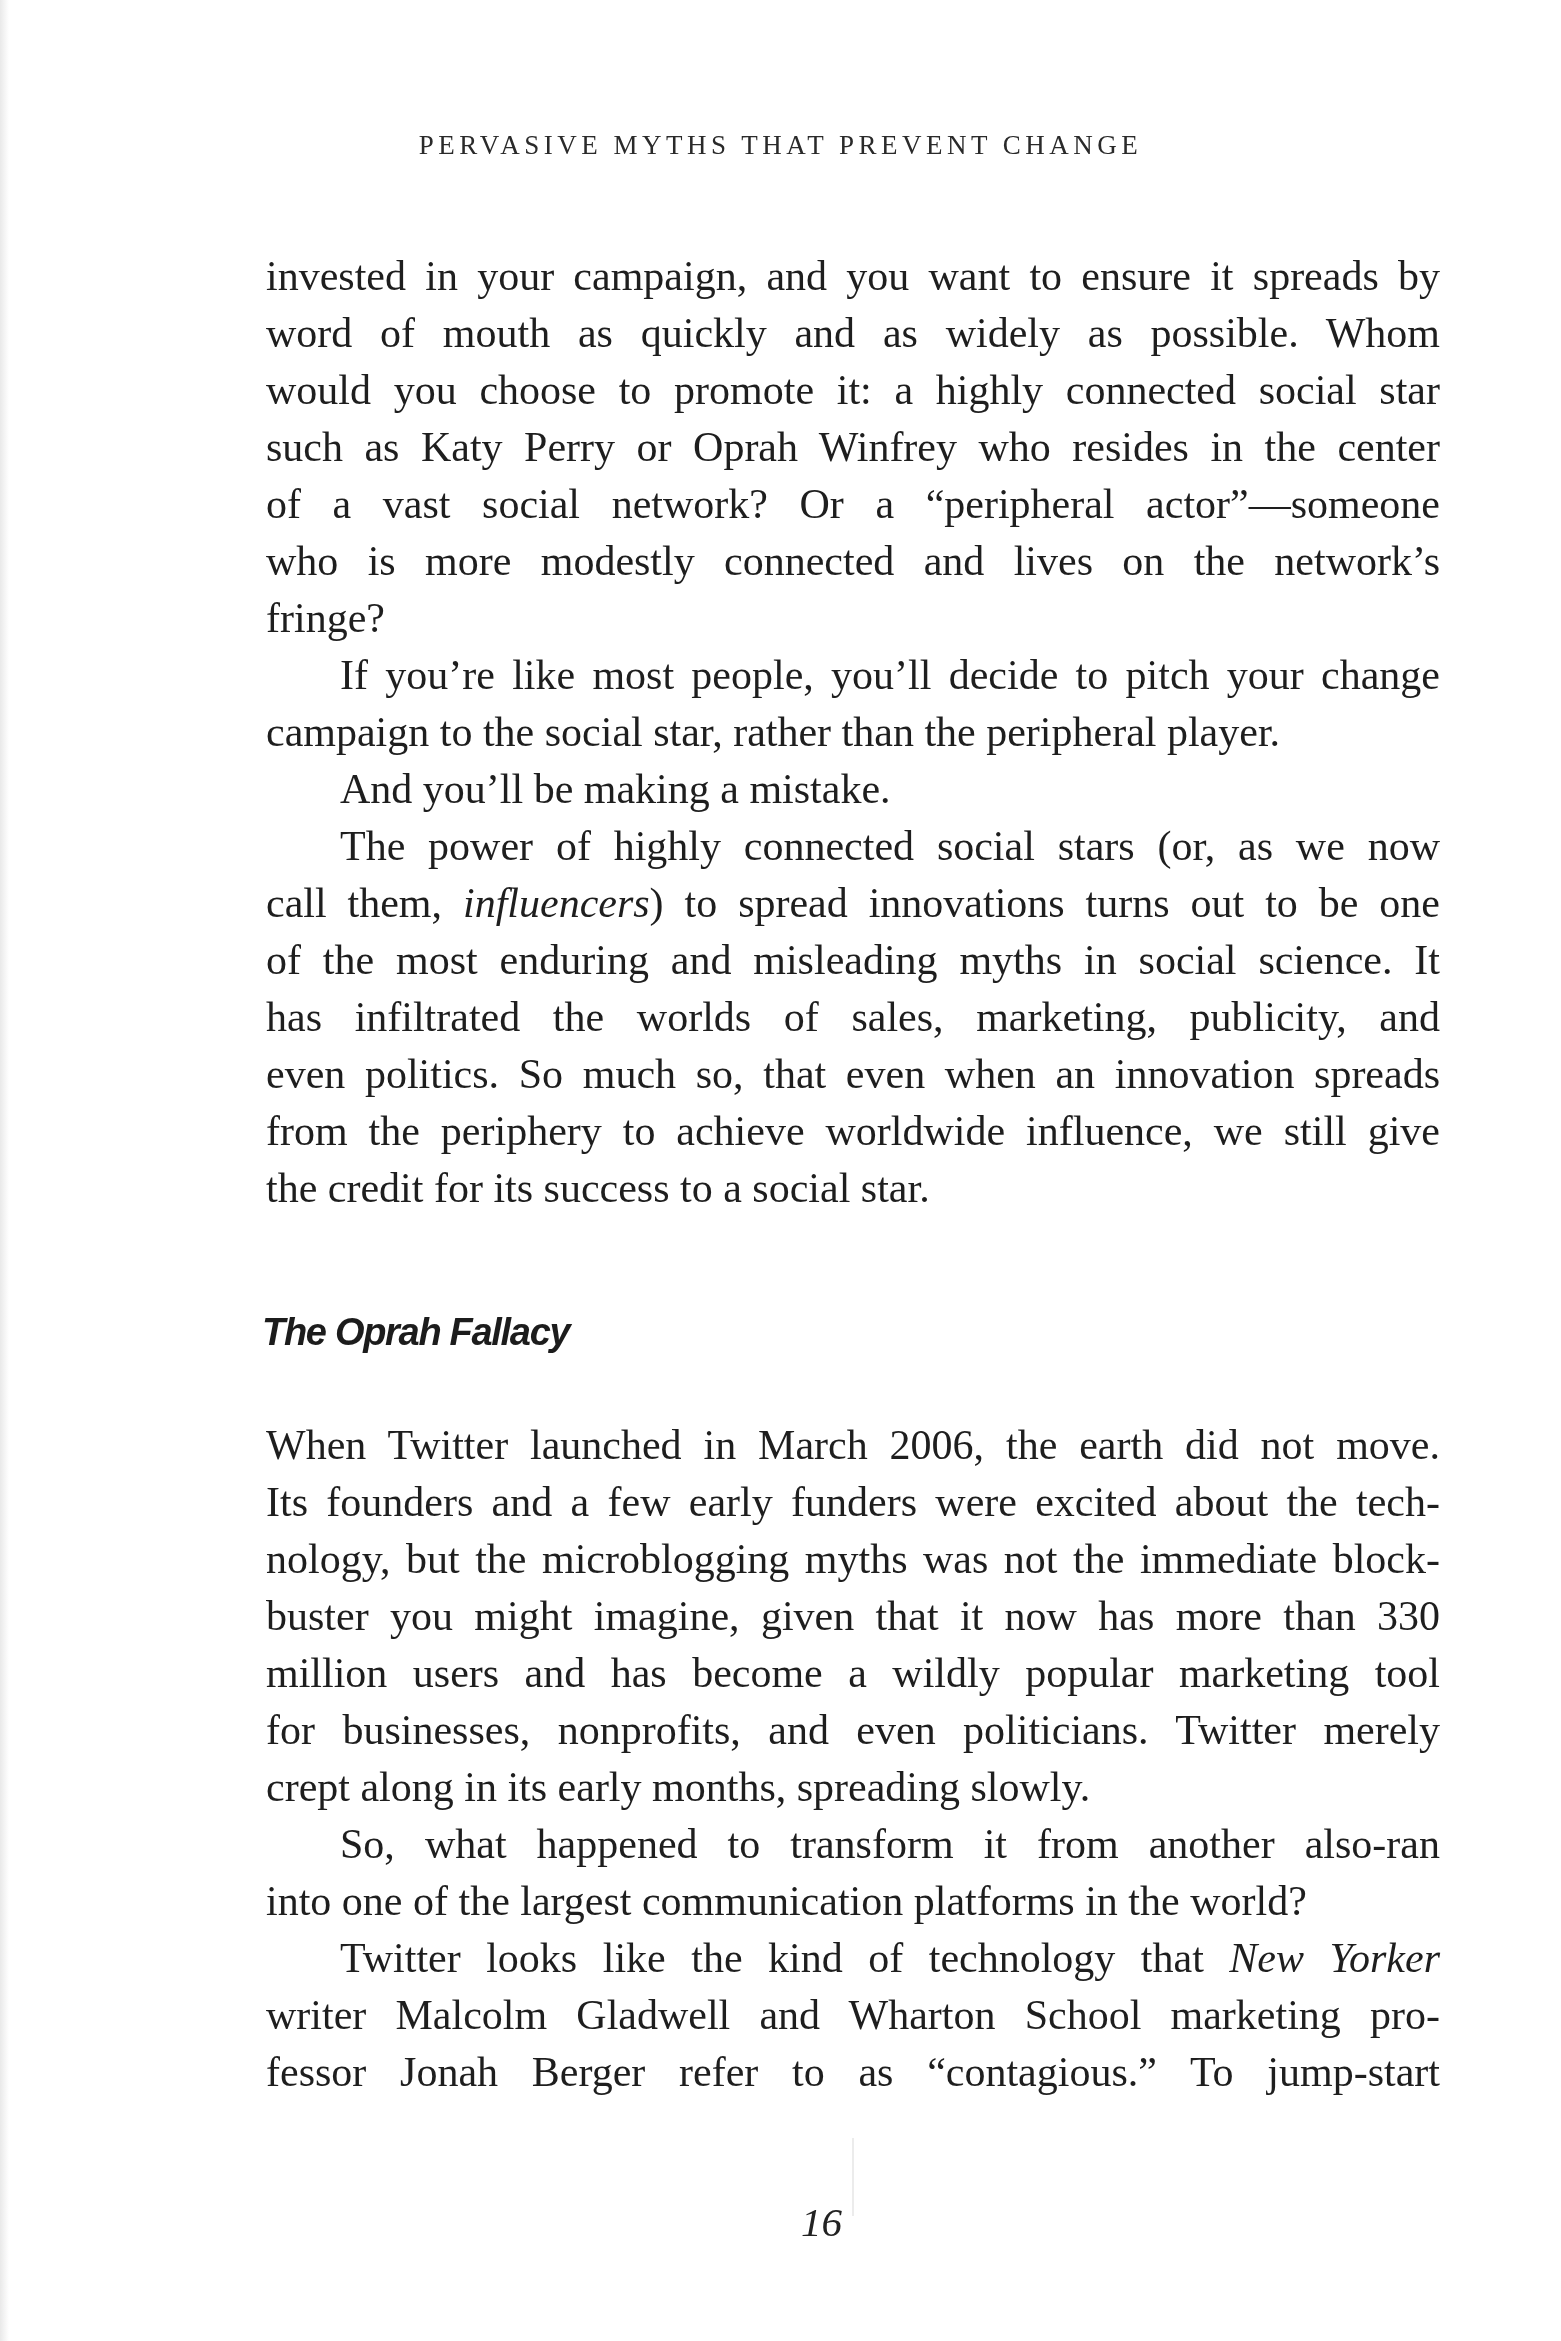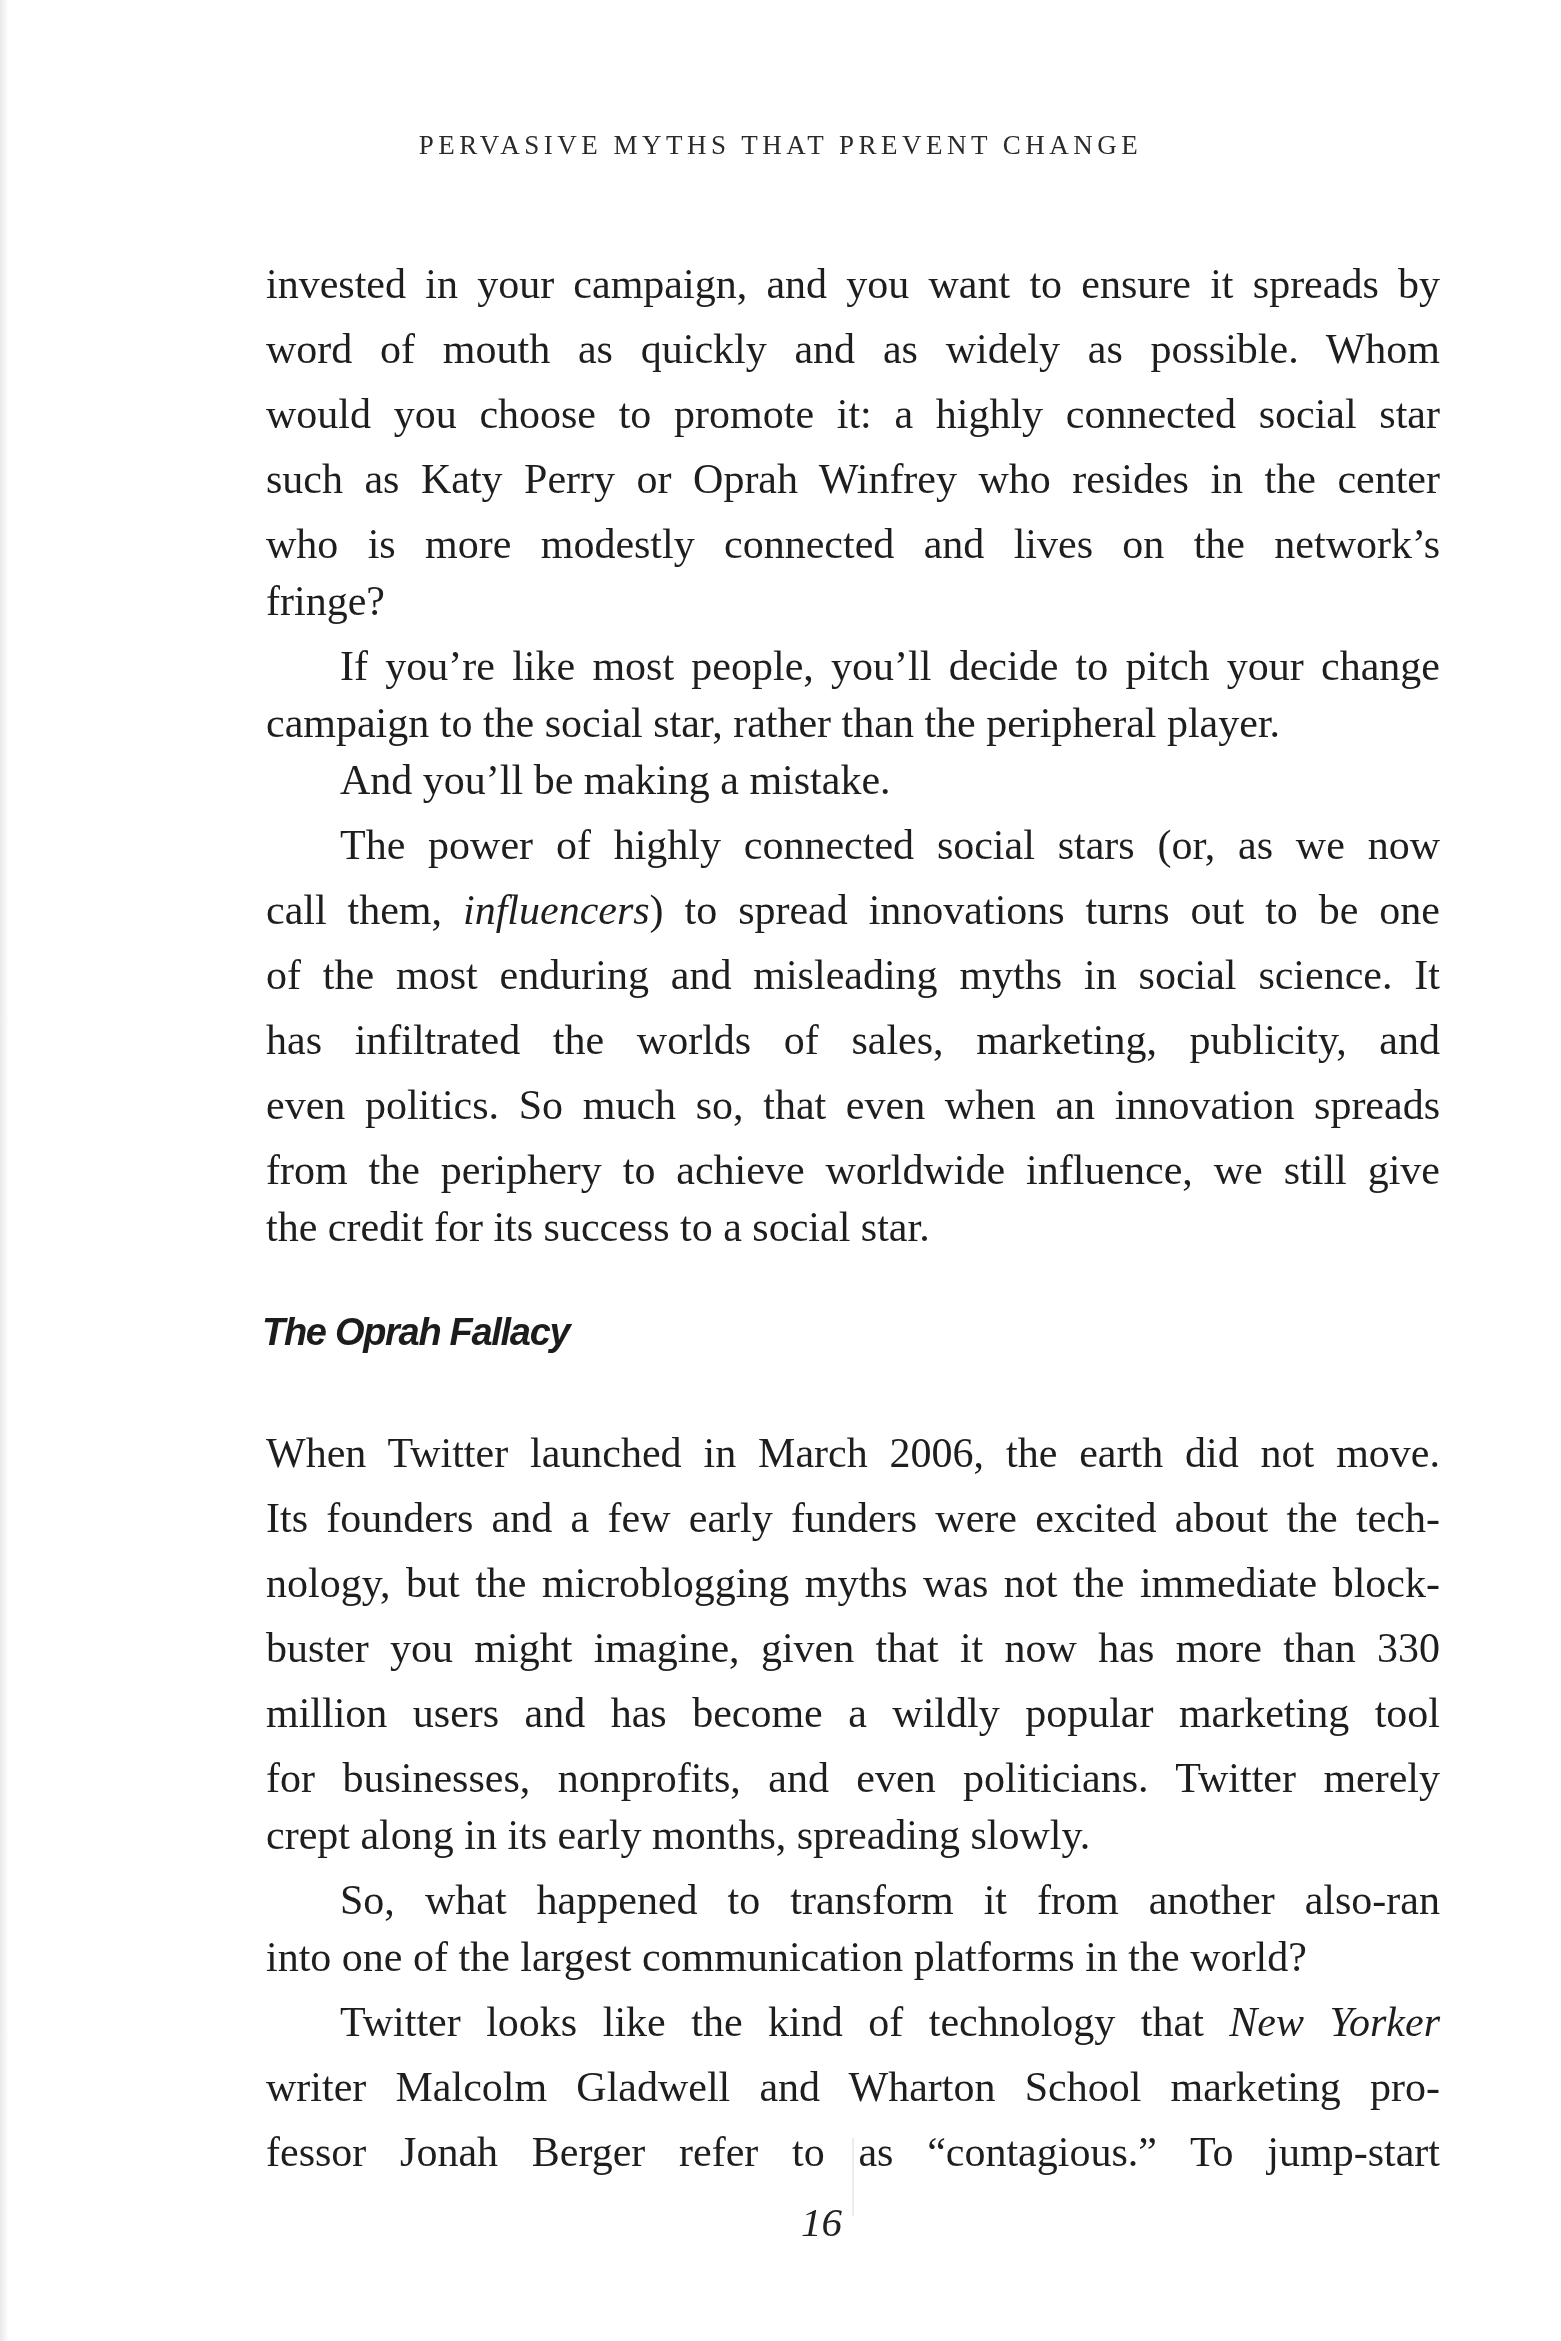--- a/index.html
+++ b/index.html
@@ -53,21 +53,20 @@
     text-align-last: left;
   }
   .line.indent {
     padding-left: 74px;
   }
   .line.indent.fit {
     width: calc(1174px - 74px);
   }
   .line.fit {
     width: 1174px;
-    margin-top: 8px;
   }
   .seg-italic {
     font-style: italic;
   }
   .section-heading {
     position: absolute;
     left: 262px;
     top: 1311px;
     font-family: "Liberation Sans", "DejaVu Sans", sans-serif;
     font-size: 38px;
@@ -97,20 +96,21 @@
 <div class="page-edge-left"></div>
 <div class="scan-mark" style="left:852px; top:2138px; height:78px;"></div>
 
 <div class="running-head">PERVASIVE MYTHS THAT PREVENT CHANGE</div>
 
 <div class="text-block block-1">
     <span class="line fit"><span>invested in your campaign, and you want to ensure it spreads by</span></span>
     <span class="line fit"><span>word of mouth as quickly and as widely as possible. Whom</span></span>
     <span class="line fit"><span>would you choose to promote it: a highly connected social star</span></span>
     <span class="line fit"><span>such as Katy Perry or Oprah Winfrey who resides in the center</span></span>
+    <span class="line fit"><span>of a vast social network? Or a “peripheral actor”—someone</span></span>
     <span class="line fit"><span>who is more modestly connected and lives on the network’s</span></span>
     <span class="line last"><span>fringe?</span></span>
     <span class="line indent fit"><span>If you’re like most people, you’ll decide to pitch your change</span></span>
     <span class="line last"><span>campaign to the social star, rather than the peripheral player.</span></span>
     <span class="line indent last"><span>And you’ll be making a mistake.</span></span>
     <span class="line indent fit"><span>The power of highly connected social stars (or, as we now</span></span>
     <span class="line fit"><span>call them, </span><span class="seg-italic">influencers</span><span>) to spread innovations turns out to be one</span></span>
     <span class="line fit"><span>of the most enduring and misleading myths in social science. It</span></span>
     <span class="line fit"><span>has infiltrated the worlds of sales, marketing, publicity, and</span></span>
     <span class="line fit"><span>even politics. So much so, that even when an innovation spreads</span></span>

